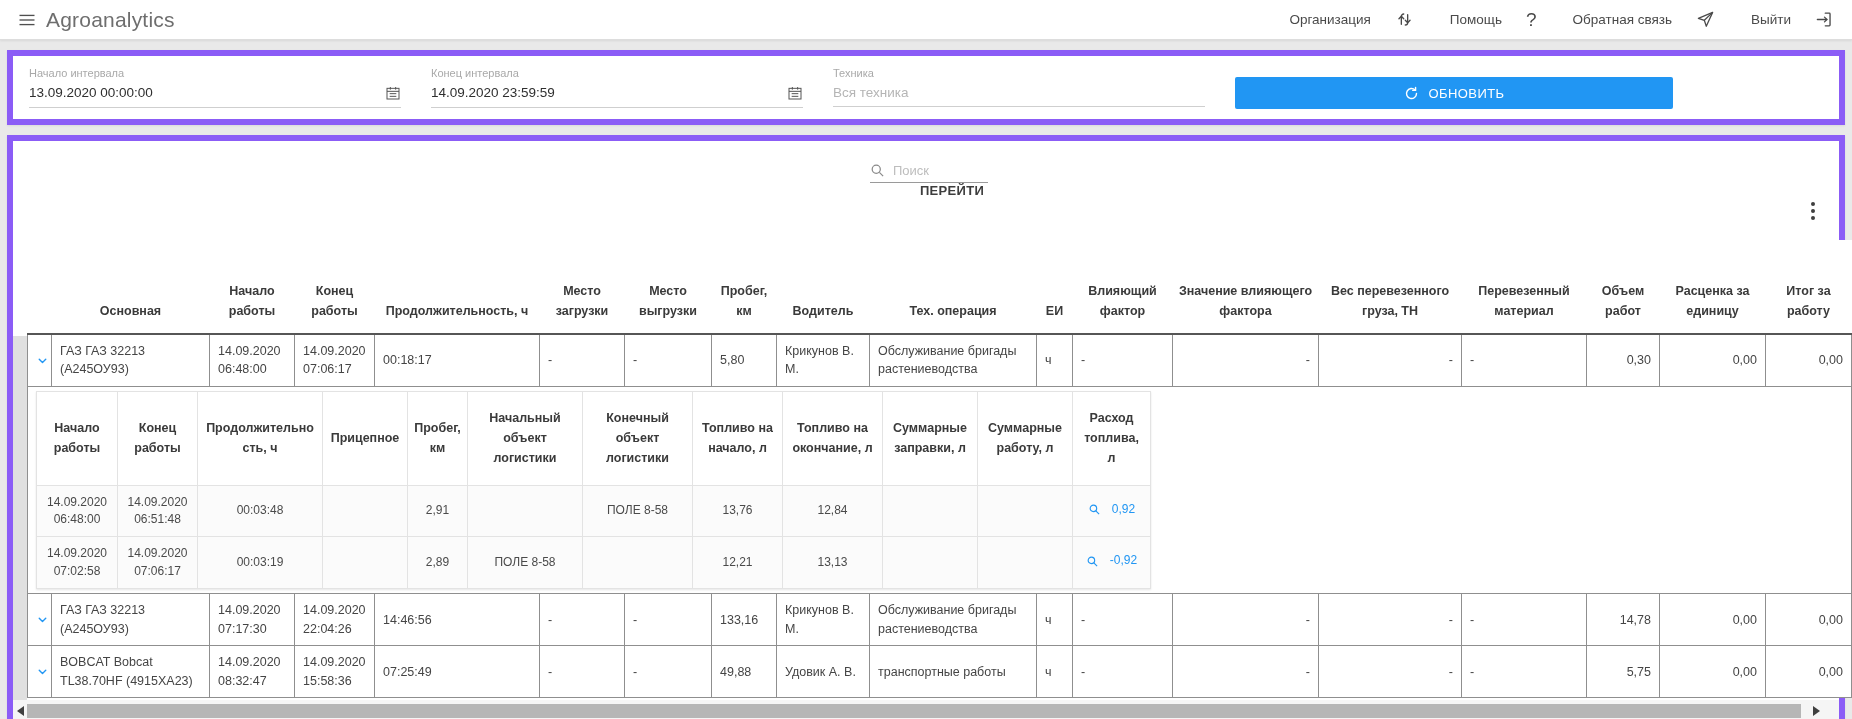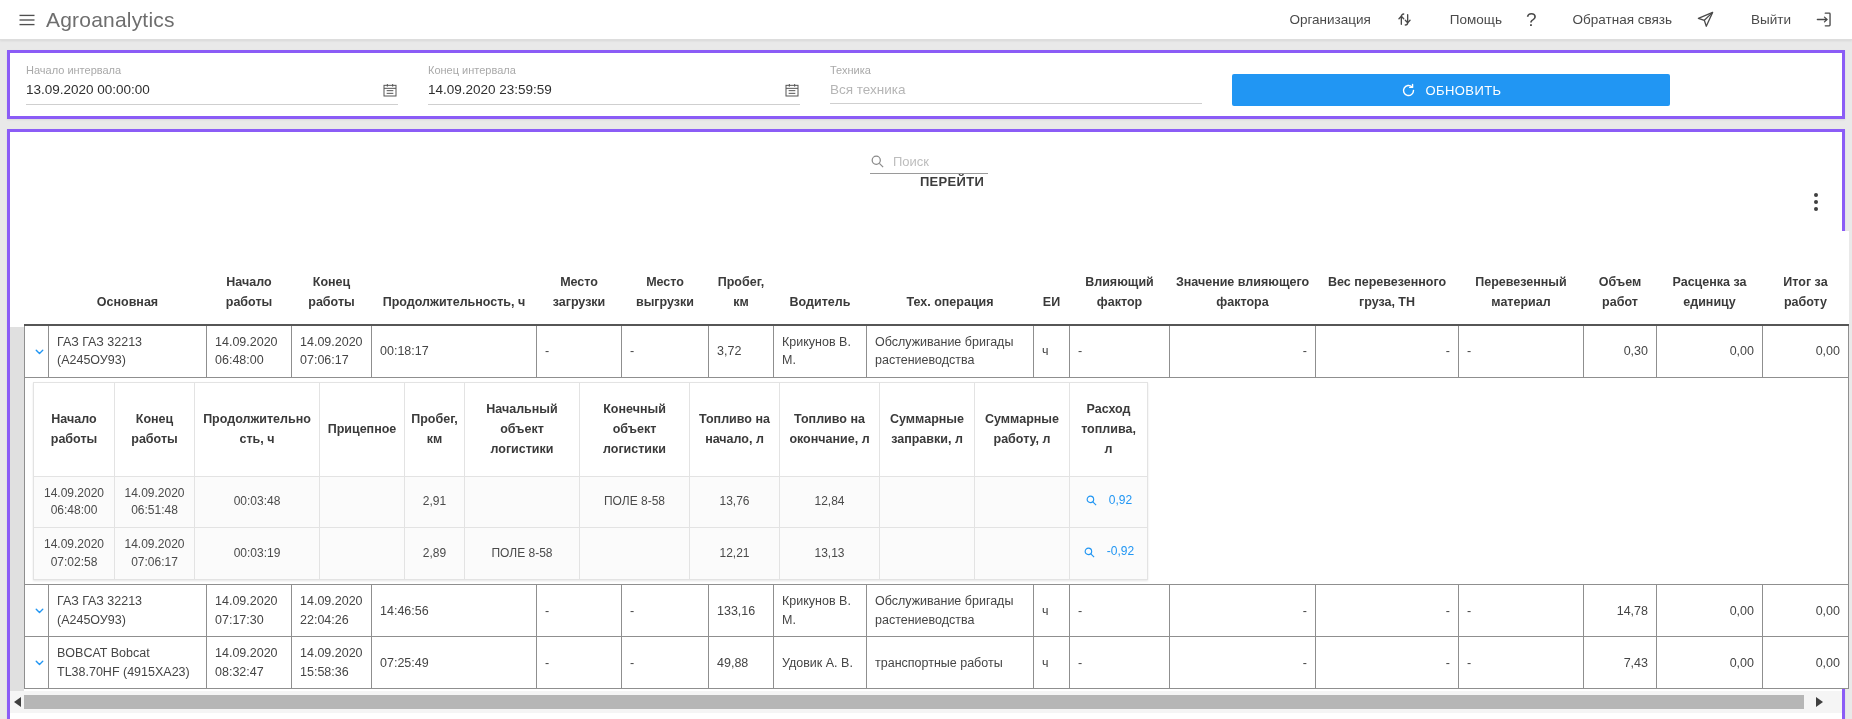--- a/index.html
+++ b/index.html
@@ -10,21 +10,21 @@
   .topbar { height:40px; background:#fff; display:flex; align-items:center;
             padding:0 18px 0 14px; border-bottom:1px solid #ddd;
             box-shadow:0 1px 2px rgba(0,0,0,.08); position:relative; z-index:5; }
   .menu-btn { width:26px; height:26px; display:flex; align-items:center; justify-content:center; cursor:pointer; }
   .app-title { font-size:21px; color:#6e6e6e; margin-left:6px; font-weight:400; letter-spacing:.2px; }
   .topbar-actions { margin-left:auto; display:flex; align-items:center; gap:36px; }
   .tb-action { display:flex; align-items:center; gap:24px; font-size:13.5px; color:#4a4a4a; cursor:pointer; }
   .q-mark { font-size:19px; font-weight:300; color:#4a4a4a; line-height:1; }
 
   
-  .card { background:#fff; border:3px solid #8b5cf6; box-shadow:0 1px 2px rgba(0,0,0,.07); }
+  .card { background:#fff; border:6px solid #8b5cf6; box-shadow:0 1px 2px rgba(0,0,0,.07); }
   .filter-card { margin:10px 7px 0 7px; display:flex; align-items:flex-start; padding:11px 18px 10px 16px; gap:30px; }
   .field { flex:1 1 0; max-width:372px; }
   .field-label { font-size:11px; color:#a9a9a9; display:block; margin-bottom:6px; }
   .input-line { display:flex; align-items:flex-start; border-bottom:1px solid #cfcfcf; padding-bottom:6px; }
   .input-line input { border:none; outline:none; flex:1; font-size:13.5px; color:#2f2f2f;
                       font-family:"Liberation Sans", sans-serif; background:transparent; }
   .input-line input::placeholder { color:#b5b5b5; }
   .cal-btn { cursor:pointer; display:flex; align-items:center; }
   .refresh-btn { width:438px; height:32px; margin-top:10px; background:#2196f3; color:#fff; border:none;
                  border-radius:2px; display:flex; align-items:center; justify-content:center; gap:10px;
@@ -250,21 +250,21 @@
               <svg width="13" height="13" viewBox="0 0 24 24" fill="none" stroke="#2196f3" stroke-width="2.6" stroke-linecap="round" stroke-linejoin="round">
                 <polyline points="6,9.5 12,15.5 18,9.5"></polyline>
               </svg>
             </td>
             <td>ГАЗ ГАЗ 32213 (А245ОУ93)</td>
             <td>14.09.2020 06:48:00</td>
             <td>14.09.2020 07:06:17</td>
             <td>00:18:17</td>
             <td>-</td>
             <td>-</td>
-            <td>3,72</td>
+            <td>5,80</td>
             <td>Крикунов В. М.</td>
             <td>Обслуживание бригады растениеводства</td>
             <td>ч</td>
             <td>-</td>
             <td class="al-r">-</td>
             <td class="al-r">-</td>
             <td>-</td>
             <td class="al-r">0,30</td>
             <td class="al-r">0,00</td>
             <td class="al-r">0,00</td>
@@ -384,21 +384,21 @@
             <td>-</td>
             <td>-</td>
             <td>49,88</td>
             <td>Удовик А. В.</td>
             <td>транспортные работы</td>
             <td>ч</td>
             <td>-</td>
             <td class="al-r">-</td>
             <td class="al-r">-</td>
             <td>-</td>
-            <td class="al-r">7,43</td>
+            <td class="al-r">5,75</td>
             <td class="al-r">0,00</td>
             <td class="al-r">0,00</td>
           </tr>
         </tbody>
       </table>
     <div class="h-scroll">
       <div class="h-arrow left">
           <div class="tri-l"></div>
         </div>
       <div class="h-thumb"></div>

